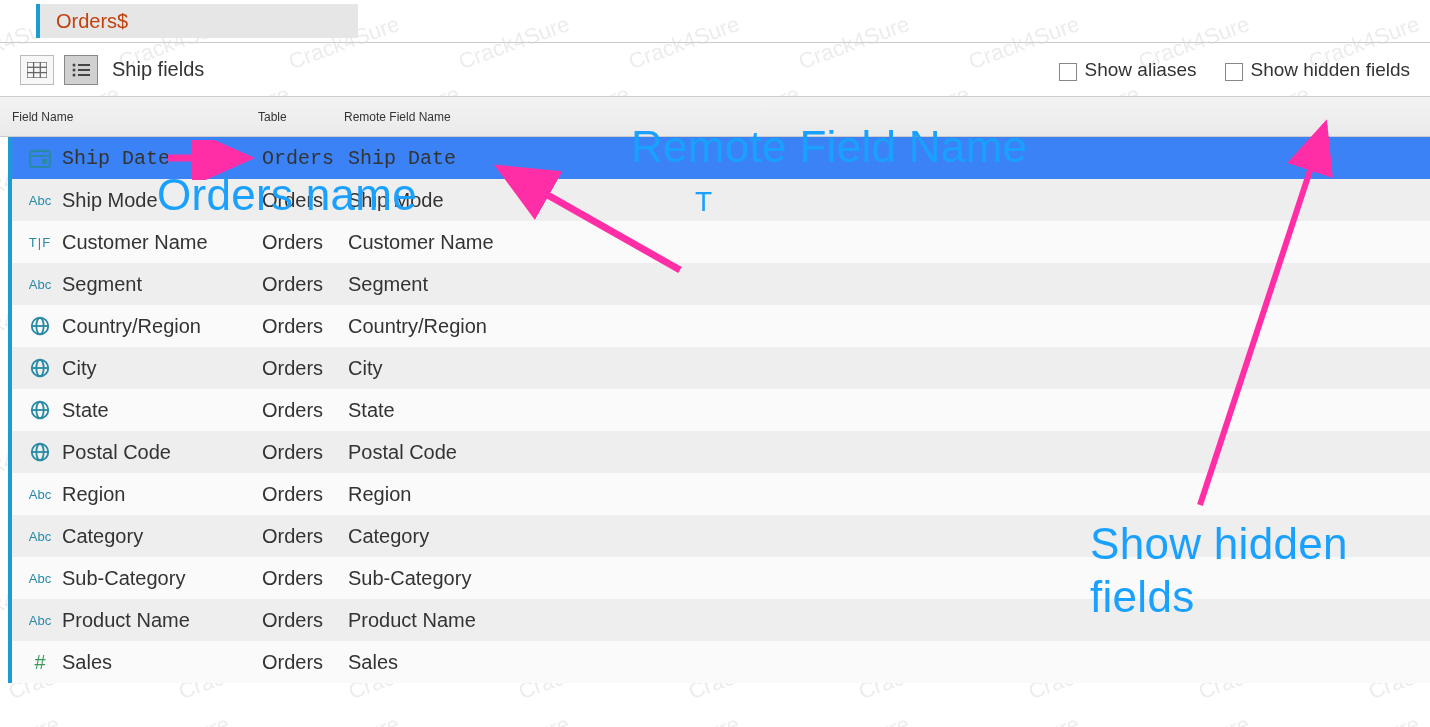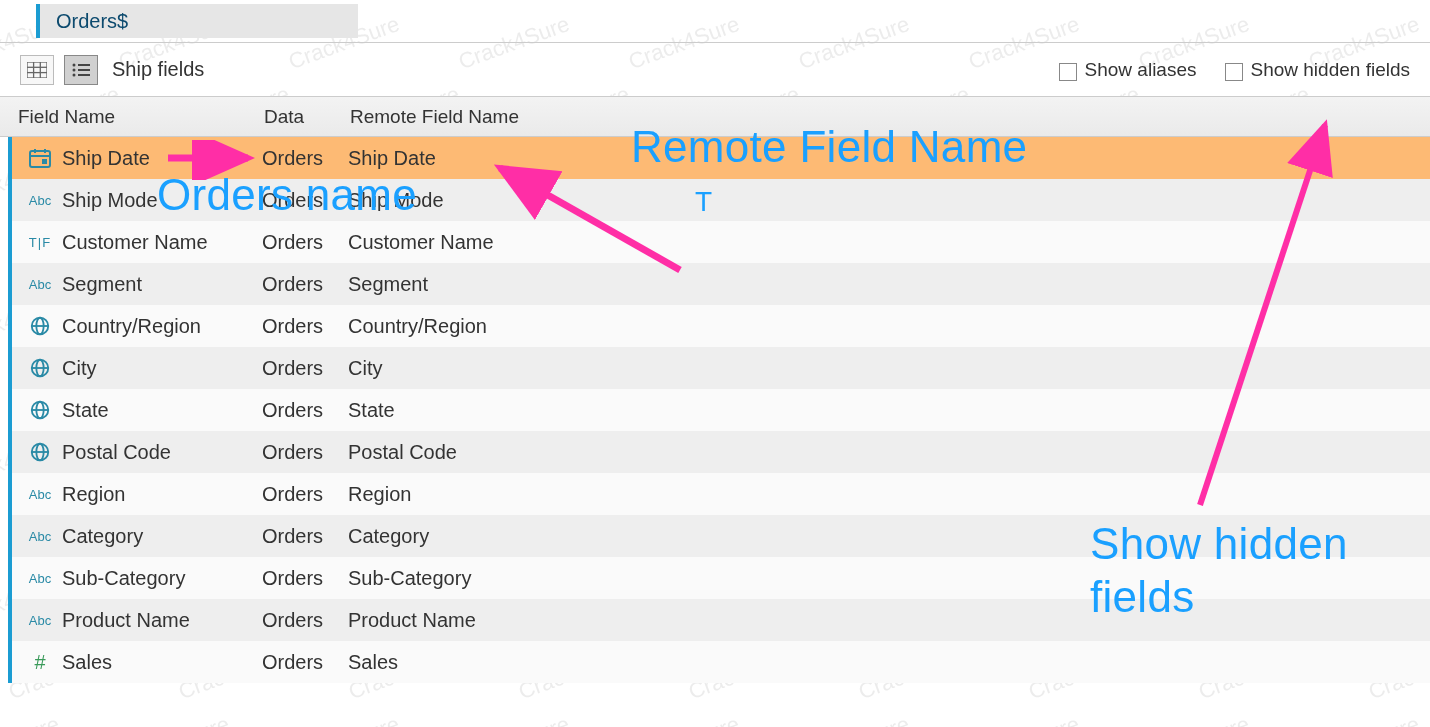--- a/index.html
+++ b/index.html
@@ -1,40 +1,40 @@
 <!DOCTYPE html>
 <html><head>
 <meta charset="utf-8">
 <style>
   * { box-sizing: border-box; }
   html, body { margin:0; padding:0; width:1430px; height:727px; font-family:-apple-system,BlinkMacSystemFont,"Segoe UI",Arial,sans-serif; font-size:18px; color:#333; background:#fff; overflow:hidden; }
   .watermark { position:absolute; inset:0; pointer-events:none; z-index:0; overflow:hidden; }
   .watermark span { position:absolute; color:rgba(150,150,150,0.18); font-size:22px; white-space:nowrap; transform:rotate(-20deg); font-family:Arial,sans-serif; }
   .page { position:relative; z-index:1; }
   .tab-strip { position:relative; height:40px; padding-top:4px; padding-left:36px; }
-  .tab { display:inline-flex; align-items:center; height:34px; padding:0 230px 0 16px; background:#e6e6e6; border-left:4px solid #1b9cd2; font-size:20px; color:#0c4a6e; }
+  .tab { display:inline-flex; align-items:center; height:34px; padding:0 230px 0 16px; background:#e6e6e6; border-left:4px solid #1b9cd2; font-size:20px; color:#c2410c; }
   .divider { height:1px; background:#ccc; margin-top:2px; }
   .toolbar { display:flex; align-items:center; height:54px; padding:0 20px; gap:10px; border-bottom:1px solid #ccc; }
   .view-btn { width:34px; height:30px; border:1px solid #bbb; display:flex; align-items:center; justify-content:center; cursor:pointer; background:#f7f7f7; }
   .view-btn.active { background:#d0d0d0; border-color:#888; }
   .view-btn svg { width:20px; height:16px; }
   .sort-label { font-size:20px; color:#333; margin-left:4px; }
   .sort-select { display:flex; align-items:center; justify-content:space-between; width:260px; height:34px; border:1px solid #aaa; padding:0 10px; font-size:20px; cursor:pointer; background:#fff; }
   .sort-select svg { width:14px; height:10px; }
   .spacer { flex:1; }
   .check-group { display:flex; align-items:flex-end; gap:8px; margin-left:18px; font-size:19px; color:#333; cursor:pointer; }
   .checkbox { width:18px; height:18px; border:1px solid #888; background:#fff; }
-  .headers { display:flex; align-items:center; height:40px; background:linear-gradient(#f3f3f3,#eaeaea); border-bottom:1px solid #ccc; padding-left:18px; font-size:19px; color:#333; }
+  .headers { display:flex; align-items:center; height:40px; background:linear-gradient(#f3f3f3,#eaeaea); border-bottom:1px solid #ccc; padding-left:12px; font-size:12px; color:#333; }
   .h-field { width:246px; }
   .h-table { width:86px; }
   .h-remote { flex:1; }
   .rows { padding-left:8px; }
   .row { display:flex; align-items:center; height:42px; background:#fafafa; }
   .row.alt { background:#eeeeee; }
-  .row.highlight { background:#fdba74; }
+  .row.highlight { background:#3b82f6;font-family:Liberation Mono, monospace; }
   .row-bar { width:4px; height:100%; background:#1b9cd2; margin-right:6px; }
   .row-icon { width:44px; display:flex; align-items:center; justify-content:center; }
   .row-field { width:200px; font-size:20px; }
   .row-table { width:86px; font-size:20px; }
   .row-remote { flex:1; font-size:20px; }
   .ic { width:26px; height:22px; }
   .annot { position:absolute; z-index:5; font-size:44px; font-weight:400; color:#1aa0ff; font-family:-apple-system,BlinkMacSystemFont,"Helvetica Neue",sans-serif; letter-spacing:0.3px; }
   .arrow-svg { position:absolute; z-index:4; pointer-events:none; }
 </style>
 </head>
@@ -188,21 +188,21 @@
       <span>Show aliases</span>
     </label>
     <label class="check-group">
       <span class="checkbox"></span>
       <span>Show hidden fields</span>
     </label>
   </div>
 
   <div class="headers">
     <div class="h-field">Field Name</div>
-    <div class="h-table">Data</div>
+    <div class="h-table">Table</div>
     <div class="h-remote">Remote Field Name</div>
   </div>
 
   <div class="rows" id="rows">
       <div class="row highlight">
         <div class="row-bar"></div>
         <div class="row-icon">
           <svg class="ic" viewBox="0 0 24 22">
             <rect x="2" y="4" width="20" height="16" rx="2" fill="none" stroke="#2a8aa6" stroke-width="2"></rect>
             <line x1="2" y1="9" x2="22" y2="9" stroke="#2a8aa6" stroke-width="2"></line>

